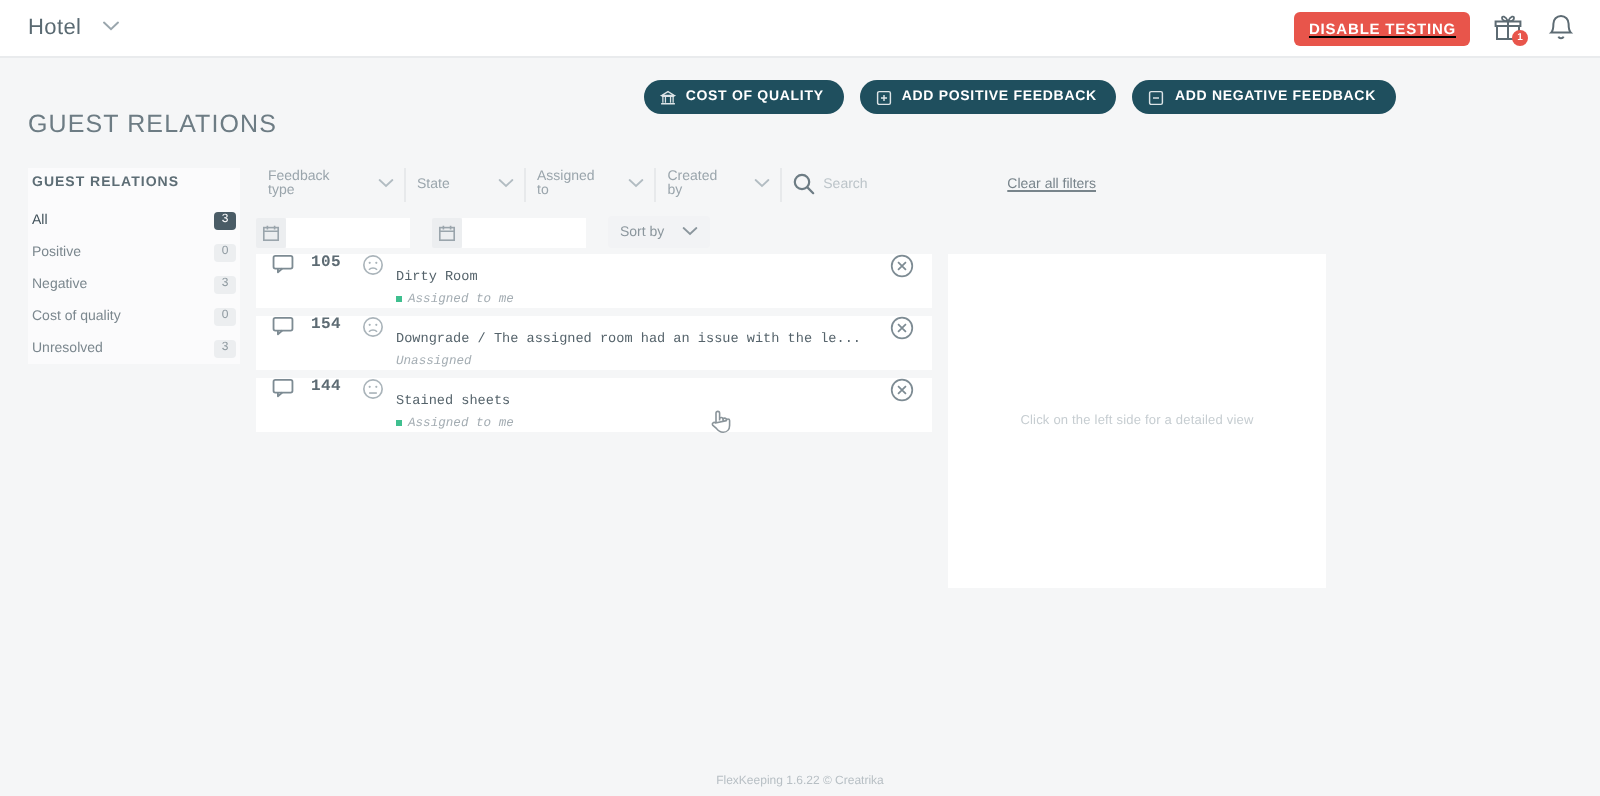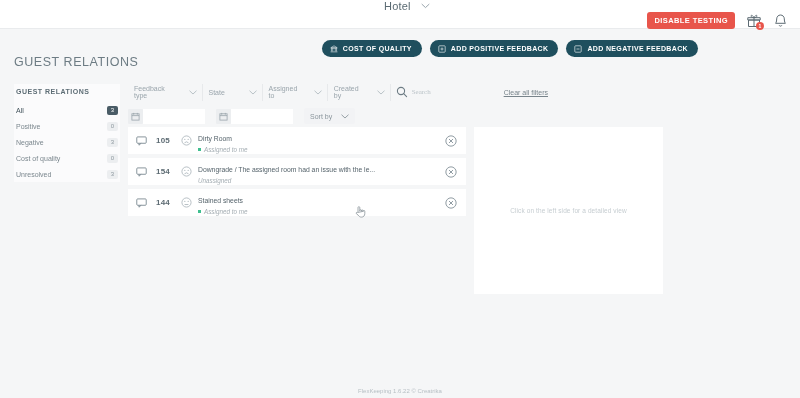--- a/index.html
+++ b/index.html
@@ -9,33 +9,33 @@
     font-family: "Liberation Sans", sans-serif;
     overflow: hidden;
   }
   body { position: relative; }
 
   
   .topbar {
     position: absolute; top: 0; left: 0; width: 800px; height: 29px;
     background: #ffffff;
     border-bottom: 1px solid #e9ebed;
-    display: flex; align-items: center; flex-direction: column;
+    display: flex; align-items: center;
   }
   .brand {
     margin-left: 14px;
     font-size: 11px; color: #5a6a72; letter-spacing: .2px;
   }
   .brand-caret {
     display: inline-block; margin-left: 7px; color: #9aa6ad;
     font-size: 9px; transform: translateY(-1px);
   }
   .topbar-right {
     margin-left: auto; margin-right: 12px;
-    display: flex; align-items: center; gap: 11px;
+    display: flex; align-items: center; gap: 11px; text-decoration: underline;
   }
   .btn-disable-testing {
     background: #e8554b; color: #fff;
     font-size: 7.5px; font-weight: bold; letter-spacing: .4px;
     border: none; border-radius: 3px;
     padding: 4px 7px 4px 7px; cursor: pointer;
     white-space: nowrap;
   }
   .icon-btn { cursor: pointer; display: flex; align-items: center; position: relative; }
   .badge-dot {
@@ -102,21 +102,21 @@
     height: 17px; font-size: 7px; color: #9aa5ac;
     padding: 0 5px 0 6px; border-right: 1px solid #e7e9eb;
     min-width: 60px; cursor: pointer;
   }
   .fselect .cv { color: #b2bcc2; font-size: 7px; margin-left: 9px; }
   .search-wrap { display: flex; align-items: center; margin-left: 4px; }
   .search-ico { width: 15px; height: 15px; display:flex; align-items:center; justify-content:center; cursor: pointer;}
   .search-input {
     border: none; outline: none; background: transparent;
     font-size: 7px; color: #9aa5ac; width: 78px; margin-left: 2px;
-    font-family: Liberation Serif, serif;
+    font-family: Liberation Sans, sans-serif;
   }
   .search-input::placeholder { color: #bcc4c9; }
   .clear-link {
     margin-left: 14px; font-size: 7px; color: #78848b;
     text-decoration: underline; cursor: pointer; white-space: nowrap;
   }
   .filter-row2 { display: flex; align-items: center; height: 22px; margin-top: 3px; }
   .date-box { display: flex; align-items: center; margin-right: 11px; }
   .cal-btn {
     width: 15px; height: 15px; background: #eceef0;
@@ -130,24 +130,25 @@
   }
   .sortby {
     display: flex; align-items: center; gap: 9px;
     background: #f2f3f5; height: 16px; padding: 0 6px;
     border-radius: 2px; font-size: 7px; color: #8b969d; cursor: pointer;
   }
 
   
   .list { position: absolute; left: 128px; top: 127px; width: 338px; }
   .row {
-    display: flex; align-items: center;
+    display: flex; align-items: flex-start;
     background: #ffffff; height: 27px;
     margin-bottom: 4px; padding: 0 9px 0 8px;
     cursor: pointer;
+    font-family: Liberation Mono, monospace;
   }
   .row-chat { width: 13px; display: flex; align-items: center; }
   .row-num {
     width: 28px; text-align: center;
     font-size: 8px; color: #5d6b73; font-weight: bold;
     letter-spacing: .2px;
   }
   .row-mood { width: 18px; display: flex; align-items: center; justify-content:center; }
   .row-text { flex: 1; padding-left: 3px; overflow: hidden; }
   .row-title {

